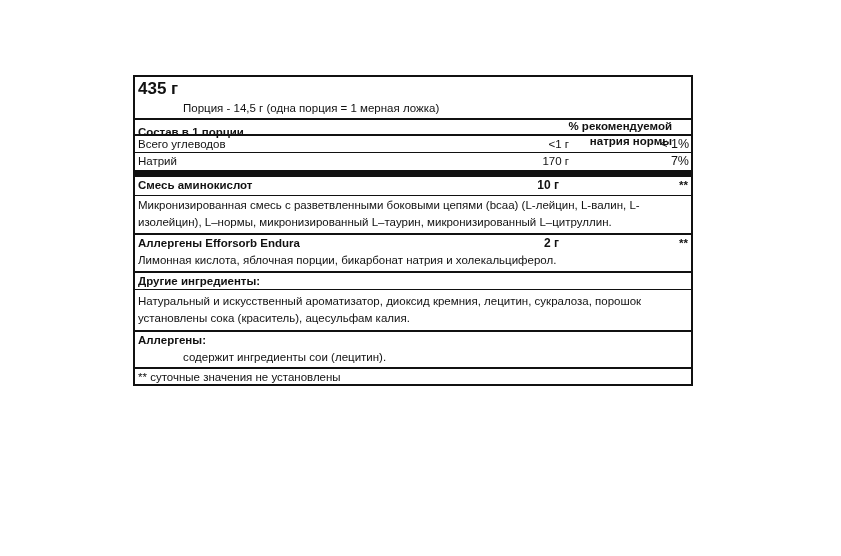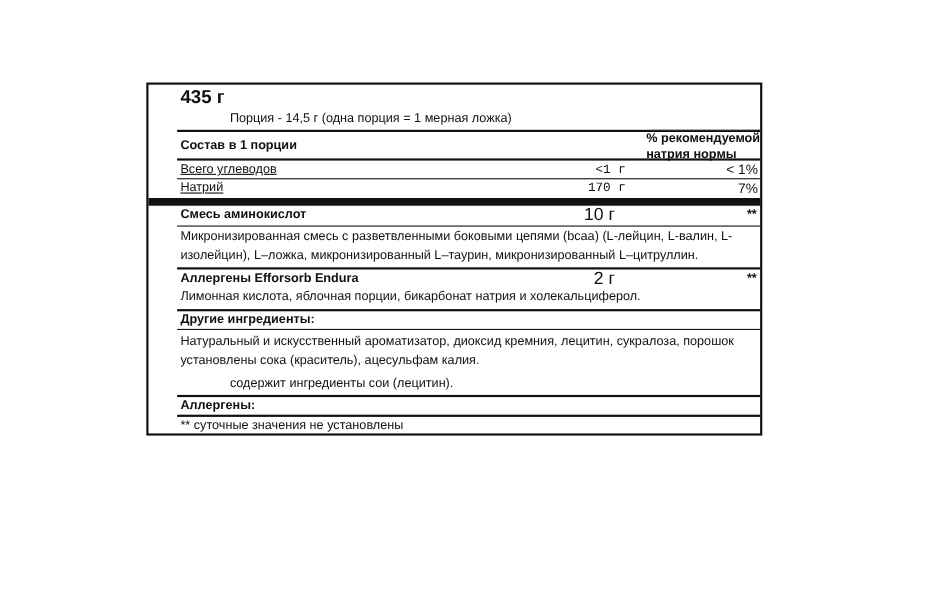--- a/index.html
+++ b/index.html
@@ -1,37 +1,37 @@
 <!DOCTYPE html>
 <html><head>
 <meta charset="utf-8">
 <style>
   html, body { margin: 0; padding: 0; background: #ffffff; }
   body { width: 841px; height: 556px; position: relative; overflow: hidden;
          font-family: "Liberation Sans", sans-serif; color: #111; }
   .label { position: absolute; left: 133px; top: 75px; width: 556px;
            border: 2px solid #111; background: #fff; font-size: 11.5px; }
-  .row { position: relative; box-sizing: border-box; padding-left: 3px; margin-left: 26px; }
+  .row { position: relative; box-sizing: border-box; padding-left: 3px; }
   .title { height: 22px; font-size: 17px; font-weight: bold; line-height: 22px; padding-top: 1px; }
   .plain { line-height: 18px; height: 19px; padding-left: 48px; }
   .thick-top { border-top: 2.5px solid #111; }
   .thin-top { border-top: 1px solid #111; }
   .med-top { border-top: 2px solid #111; }
-  .header-row { height: 26px; font-weight: bold; font-size: 11.5px; }
+  .header-row { height: 16px; font-weight: bold; font-size: 11.5px; }
   .header-row .left { position: absolute; left: 3px; top: 6px; }
-  .header-row .right { position: absolute; right: 0; top: -1px; text-align: left; line-height: 15px; }
+  .header-row .right { position: absolute; right: 19px; top: -1px; text-align: right; line-height: 15px; }
   .split-line { position: absolute; top: -2.5px; left: 430px; right: 0; height: 1px; background: #fff; }
   .split-line-inner { position: absolute; top: 0; left: 0; right: 0; height: 1px; background: #111; }
   .nutr { height: 18px; line-height: 17px; }
-  .nutr .name { position: absolute; left: 3px; text-decoration: underline; }
-  .nutr .amount { position: absolute; right: 122px; font-family: Liberation Mono, monospace; }
+  .nutr .name { position: absolute; left: 3px; }
+  .nutr .amount { position: absolute; right: 122px; }
   .nutr .dv { position: absolute; right: 2px; font-size: 12.5px; }
   .blackbar { height: 7px; background: #111; }
   .section-head { height: 18px; line-height: 17px; font-weight: bold; }
-  .section-head .amount { position: absolute; right: 132px; font-weight: normal; font-size: 16px; }
+  .section-head .amount { position: absolute; right: 132px; font-weight: bold; font-size: 12px; }
   .section-head .stars { position: absolute; right: 3px; font-weight: bold; }
   .desc { line-height: 17px; padding-top: 1px; padding-bottom: 2px; }
   .desc-tall { padding-top: 3px; padding-bottom: 3px; }
   .foot { height: 17px; line-height: 17px; }
 </style>
 </head>
 <body>
 
 <div class="label">
 
@@ -60,29 +60,29 @@
     <span class="dv">7%</span>
   </div>
 
   <div class="blackbar"></div>
 
   <div class="row section-head">
     <span>Смесь аминокислот</span>
     <span class="amount">10 г</span>
     <span class="stars">**</span>
   </div>
-  <div class="row desc thin-top">Микронизированная смесь с разветвленными боковыми цепями (bcaa) (L-лейцин, L-валин, L-изолейцин), L–ложка, микронизированный L–таурин, микронизированный L–цитруллин.</div>
+  <div class="row desc thin-top">Микронизированная смесь с разветвленными боковыми цепями (bcaa) (L-лейцин, L-валин, L-изолейцин), L–нормы, микронизированный L–таурин, микронизированный L–цитруллин.</div>
 
   <div class="row section-head thick-top">
     <span>Аллергены Efforsorb Endura</span>
     <span class="amount">2 г</span>
     <span class="stars">**</span>
   </div>
   <div class="row desc">Лимонная кислота, яблочная порции, бикарбонат натрия и холекальциферол.</div>
 
   <div class="row section-head med-top">Другие ингредиенты:</div>
   <div class="row desc desc-tall thin-top">Натуральный и искусственный ароматизатор, диоксид кремния, лецитин, сукралоза, порошок установлены сока (краситель), ацесульфам калия.</div>
 
+  <div class="row section-head med-top">Аллергены:</div>
   <div class="row plain">содержит ингредиенты сои (лецитин).</div>
-  <div class="row section-head med-top">Аллергены:</div>
 
   <div class="row foot med-top">** суточные значения не установлены</div>
 </div>
 
 </body></html>

